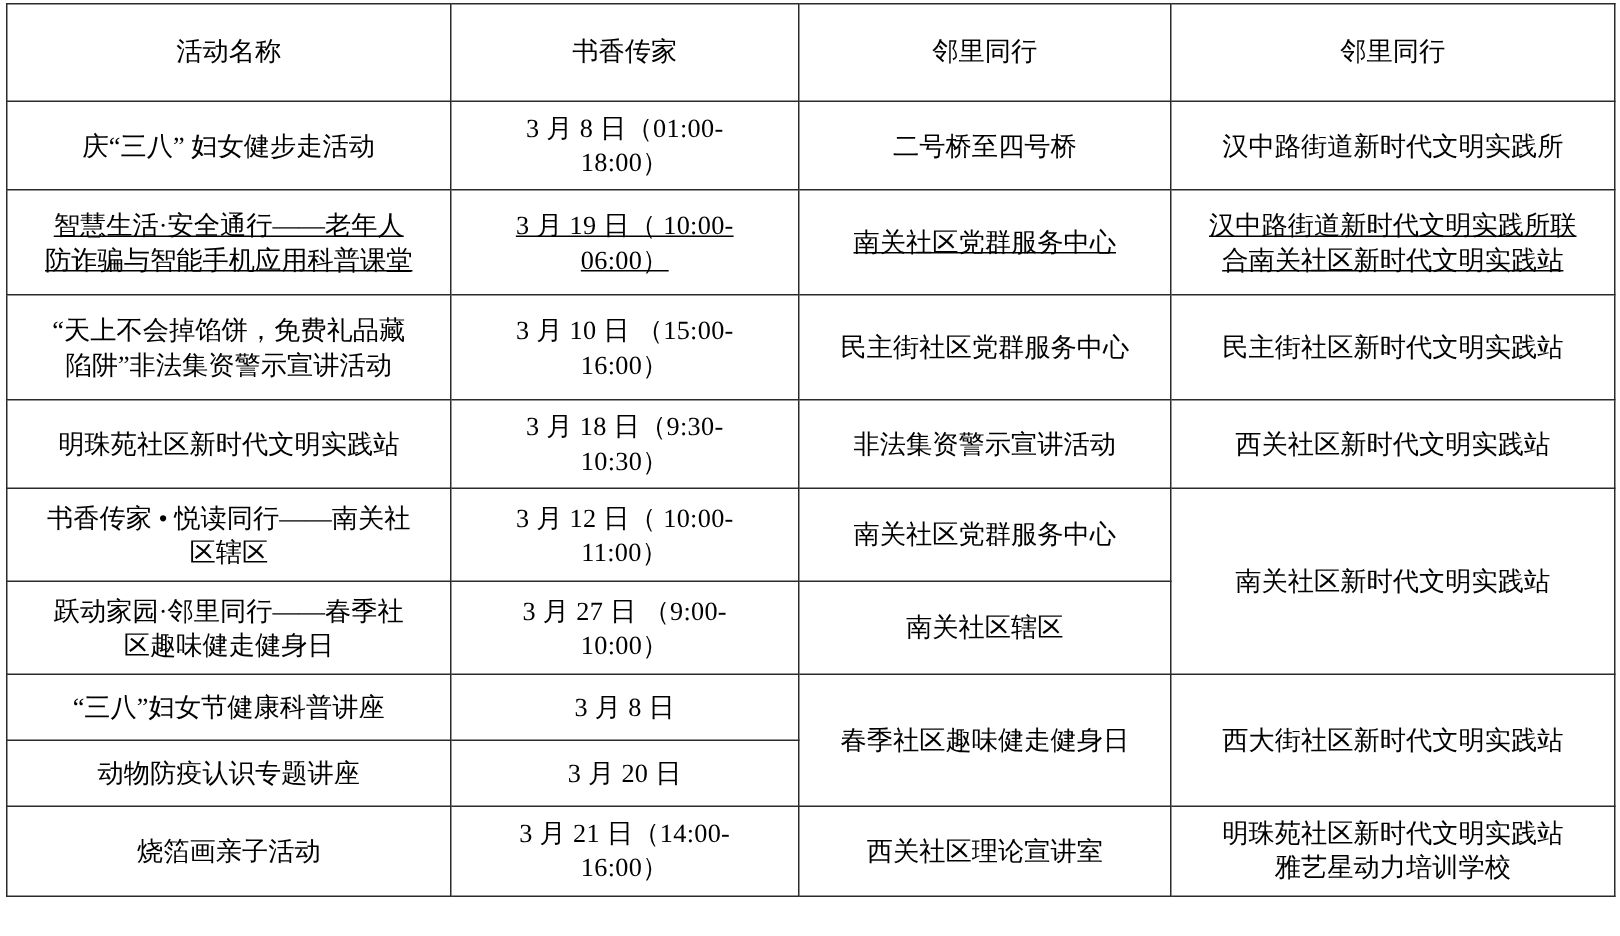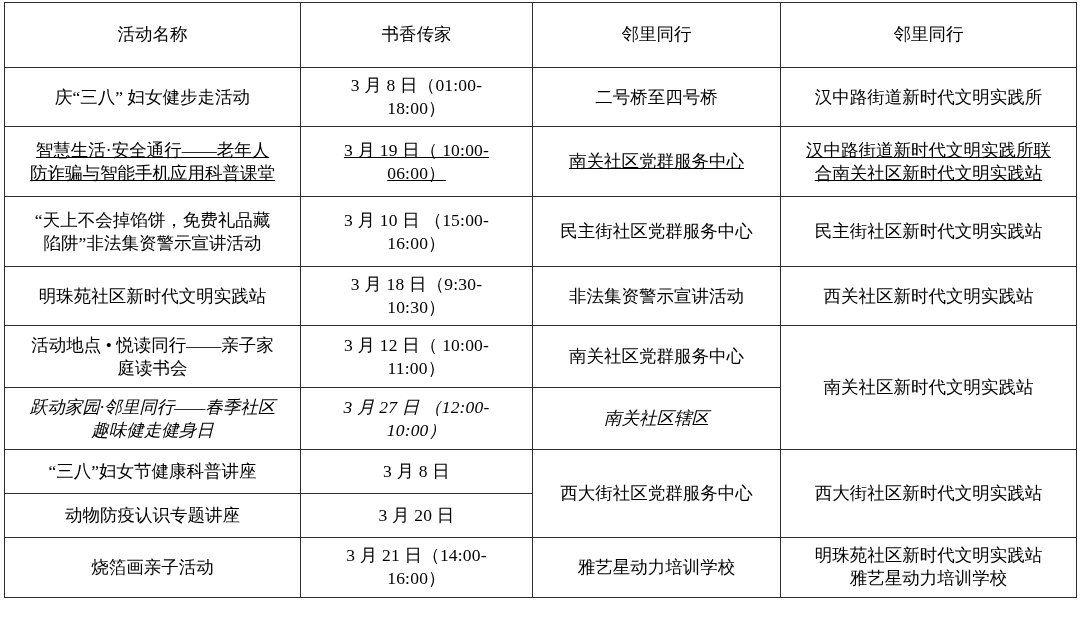--- a/index.html
+++ b/index.html
@@ -50,21 +50,21 @@
   td.cell-name  { font-size: 17.5px; }
   td.cell-time  { font-size: 17.5px; letter-spacing: 0.2px; }
   td.cell-place { font-size: 17.5px; }
   td.cell-org   { font-size: 17.5px; }
 
   .r1 { height: 58px; }
   .r2 { height: 70px; text-decoration: underline; }
   .r3 { height: 70px; }
   .r4 { height: 58px; }
   .r5 { height: 62px; }
-  .r6 { height: 62px; font-style: italic; }
+  .r6 { height: 62px; }
   .r7 { height: 44px; }
   .r8 { height: 44px; }
   .r9 { height: 58px; }
 </style>
 </head>
 <body>
 
 <div class="page">
   <table class="activity-table">
     <colgroup>
@@ -100,42 +100,42 @@
         <td class="cell-place">民主街社区党群服务中心</td>
         <td class="cell-org">民主街社区新时代文明实践站</td>
       </tr>
       <tr class="r4">
         <td class="cell-name">明珠苑社区新时代文明实践站</td>
         <td class="cell-time">3 月 18 日（9:30-10:30）</td>
         <td class="cell-place">非法集资警示宣讲活动</td>
         <td class="cell-org">西关社区新时代文明实践站</td>
       </tr>
       <tr class="r5">
-        <td class="cell-name">活动地点 • 悦读同行——亲子家庭读书会</td>
+        <td class="cell-name">书香传家 • 悦读同行——南关社区辖区</td>
         <td class="cell-time">3 月 12 日（ 10:00-11:00）</td>
         <td class="cell-place">南关社区党群服务中心</td>
         <td class="cell-org" rowspan="2">南关社区新时代文明实践站</td>
       </tr>
       <tr class="r6">
         <td class="cell-name">跃动家园·邻里同行——春季社区趣味健走健身日</td>
-        <td class="cell-time">3 月 27 日 （12:00-10:00）</td>
+        <td class="cell-time">3 月 27 日 （9:00-10:00）</td>
         <td class="cell-place">南关社区辖区</td>
       </tr>
       <tr class="r7">
         <td class="cell-name">“三八”妇女节健康科普讲座</td>
         <td class="cell-time">3 月 8 日</td>
-        <td class="cell-place" rowspan="2">西大街社区党群服务中心</td>
+        <td class="cell-place" rowspan="2">春季社区趣味健走健身日</td>
         <td class="cell-org" rowspan="2">西大街社区新时代文明实践站</td>
       </tr>
       <tr class="r8">
         <td class="cell-name">动物防疫认识专题讲座</td>
         <td class="cell-time">3 月 20 日</td>
       </tr>
       <tr class="r9">
         <td class="cell-name">烧箔画亲子活动</td>
         <td class="cell-time">3 月 21 日（14:00-16:00）</td>
-        <td class="cell-place">雅艺星动力培训学校</td>
+        <td class="cell-place">西关社区理论宣讲室</td>
         <td class="cell-org">明珠苑社区新时代文明实践站
 雅艺星动力培训学校</td>
       </tr>
     </tbody>
   </table>
 </div>
 
 </body></html>

